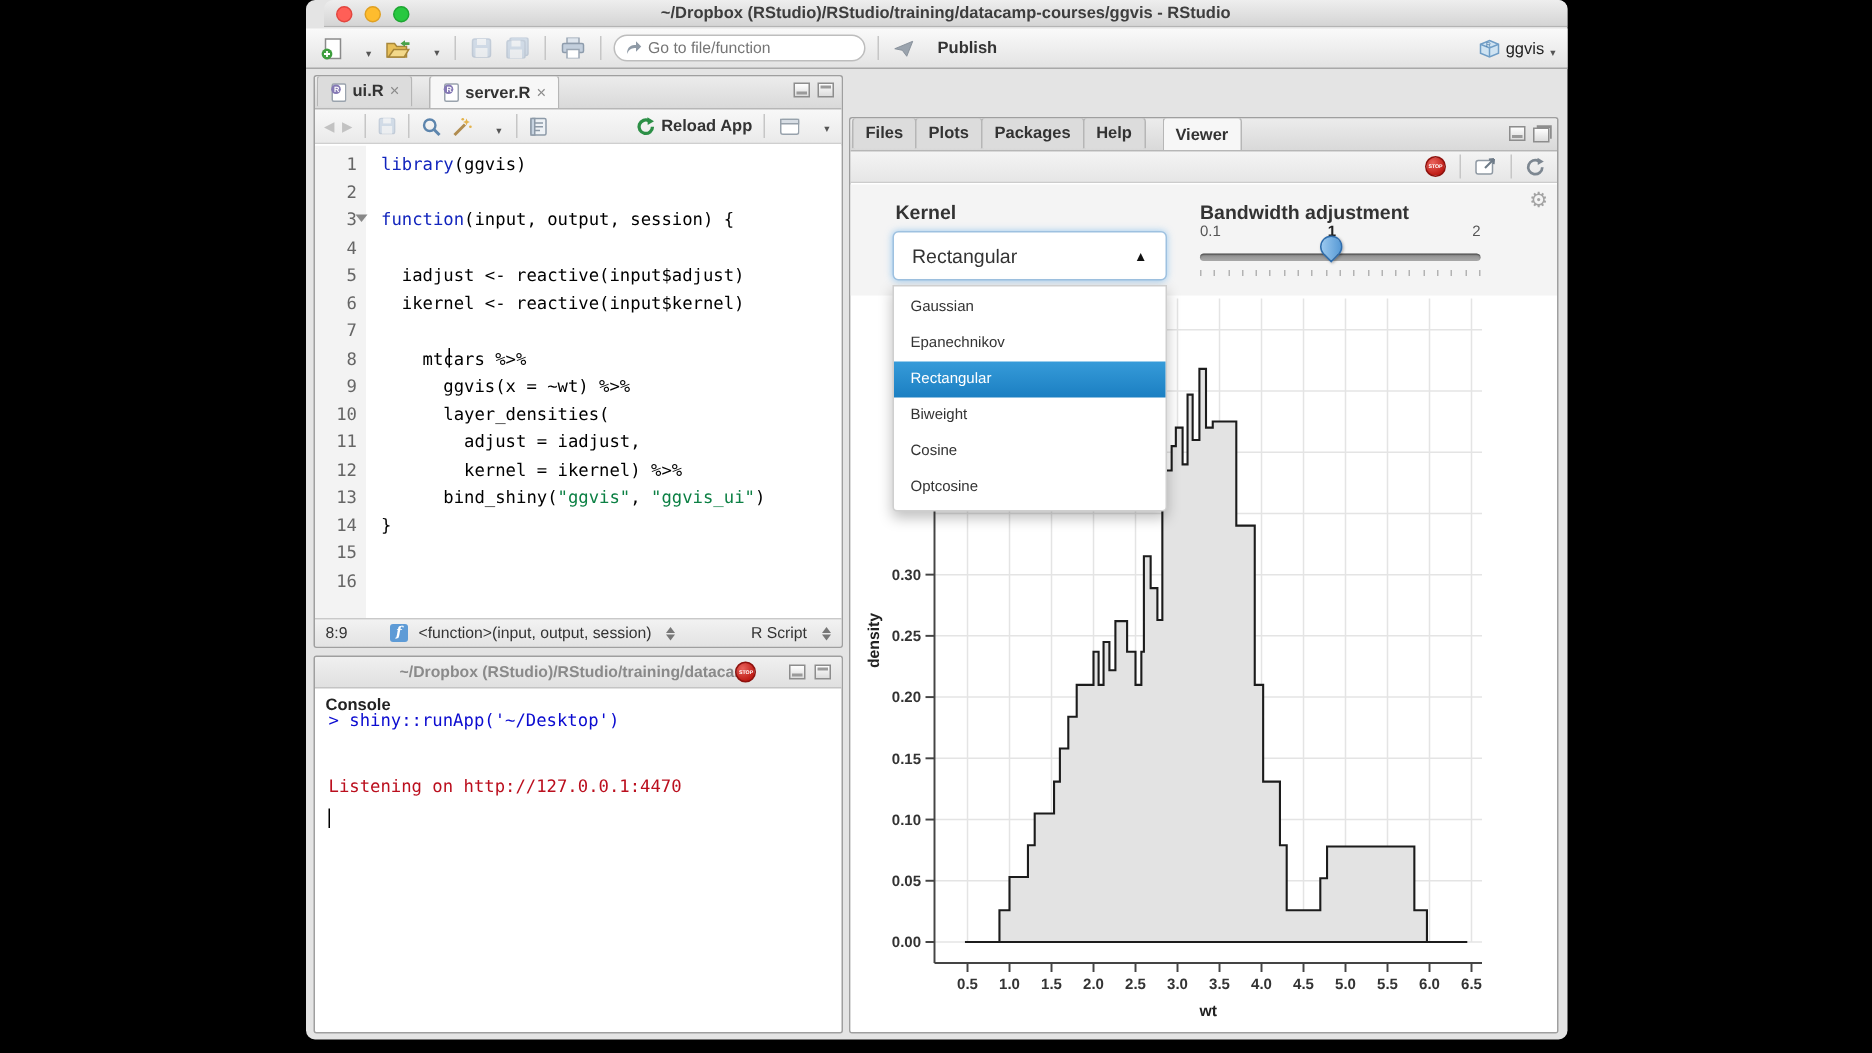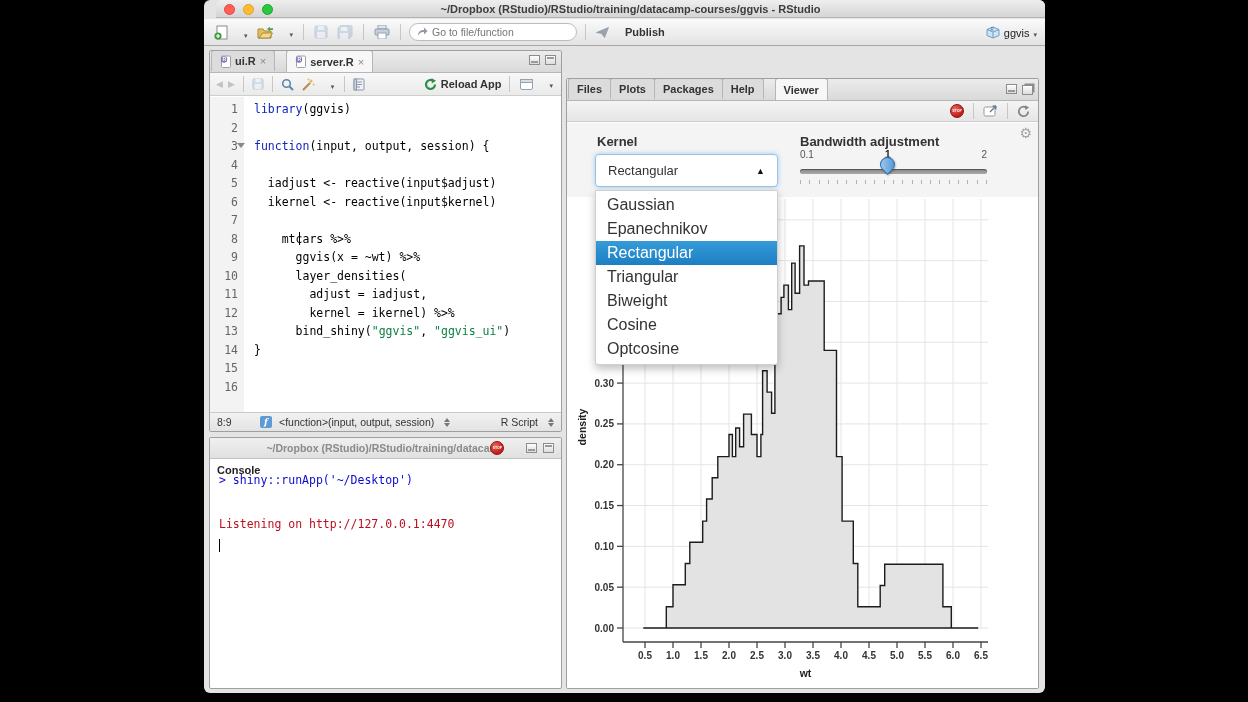--- a/index.html
+++ b/index.html
@@ -92,21 +92,21 @@
   .strip { position:absolute; left:0; right:0; top:0; height:74px; background:#f4f4f4; }
   .gear { position:absolute; right:6px; top:2px; color:#a3a3a3; font-size:14px; }
   .ctl-label { position:absolute; font-size:13px; font-weight:bold; color:#333; }
   .selectbox { position:absolute; left:28px; top:31px; width:183px; height:33px; background:#fff;
                border:1px solid #9ec1e0; border-radius:4px; box-shadow:0 0 5px rgba(82,168,236,.55);
                display:flex; align-items:center; padding:0 12px; font-size:13px; color:#333; }
   .selectbox .tri { margin-left:auto; font-size:9px; color:#111; }
   .dropdown { position:absolute; left:28px; top:67px; width:183px; background:#fff;
               border:1px solid #cfcfcf; border-radius:0 0 3px 3px;
               box-shadow:0 4px 9px rgba(0,0,0,.25); z-index:30; padding:2px 0 3px; }
-  .opt { height:24px; line-height:24px; padding-left:11px; font-size:16px; color:#333; }
+  .opt { height:24px; line-height:24px; padding-left:11px; font-size:10px; color:#333; }
   .opt.selected { color:#fff; background:linear-gradient(#369bd9,#1b7fc2); }
   
   .sliderwrap { position:absolute; left:233px; top:26px; width:187px; }
   .slabels { position:relative; height:14px; font-size:10px; color:#555; }
   .slabels .l { position:absolute; left:0; }
   .slabels .m { position:absolute; left:47%; transform:translateX(-50%); font-weight:bold; color:#222; }
   .slabels .r { position:absolute; right:0; }
   .strack { position:relative; height:5px; margin-top:6px; border-radius:3px;
             background:linear-gradient(#8a8a8a,#a9a9a9); box-shadow:inset 0 1px 1px rgba(0,0,0,.4); }
   .shandle { position:absolute; left:80px; top:-12px; width:15px; height:15px;
@@ -392,21 +392,20 @@
 
       <span class="ctl-label" style="left:30px; top:11px;">Kernel</span>
       <div class="selectbox">
         <span>Rectangular</span>
         <span class="tri">▲</span>
       </div>
       <div class="dropdown" id="kernel-dropdown">
           <div class="opt">Gaussian</div>
           <div class="opt">Epanechnikov</div>
           <div class="opt selected">Rectangular</div>
-          <div class="opt">Triangular</div>
           <div class="opt">Biweight</div>
           <div class="opt">Cosine</div>
           <div class="opt">Optcosine</div>
         </div>
 
       <span class="ctl-label" style="left:233px; top:11px;">Bandwidth adjustment</span>
       <div class="sliderwrap">
         <div class="slabels">
           <span class="l">0.1</span>
           <span class="m">1</span>

